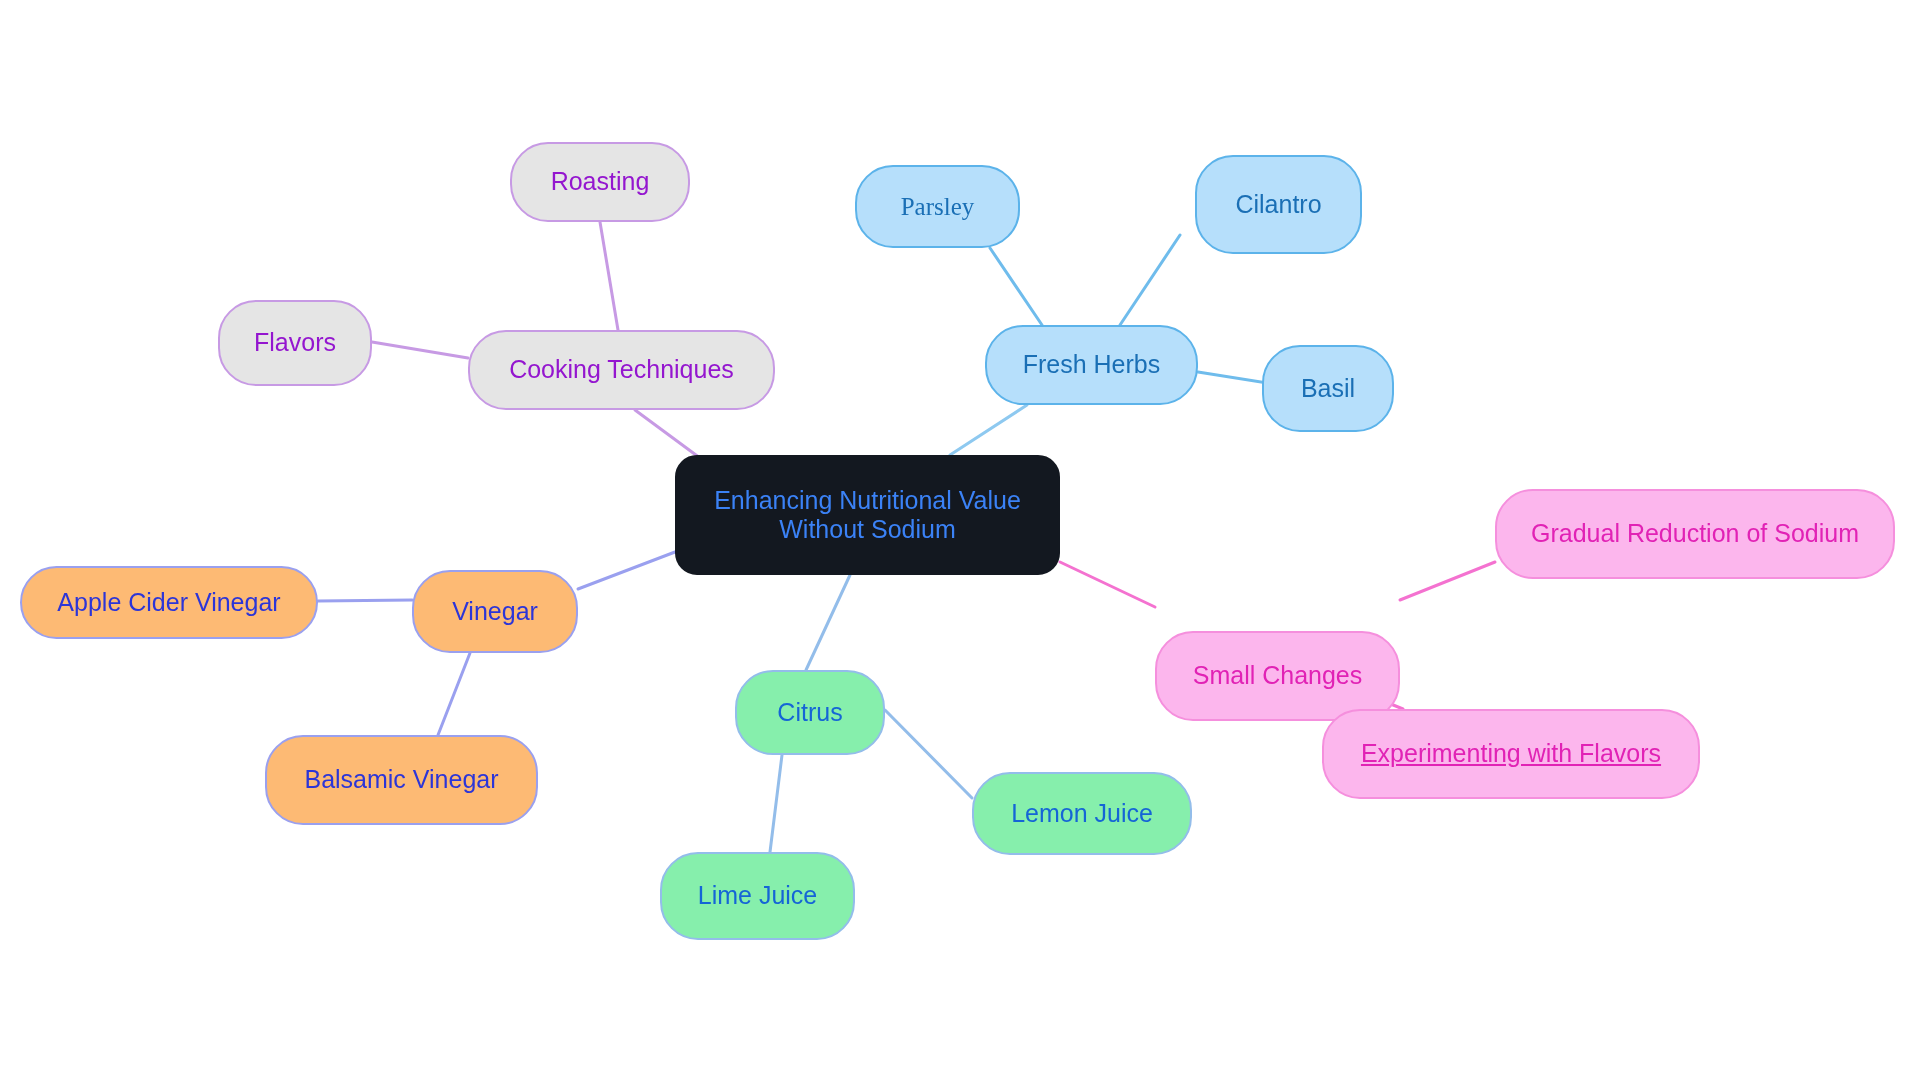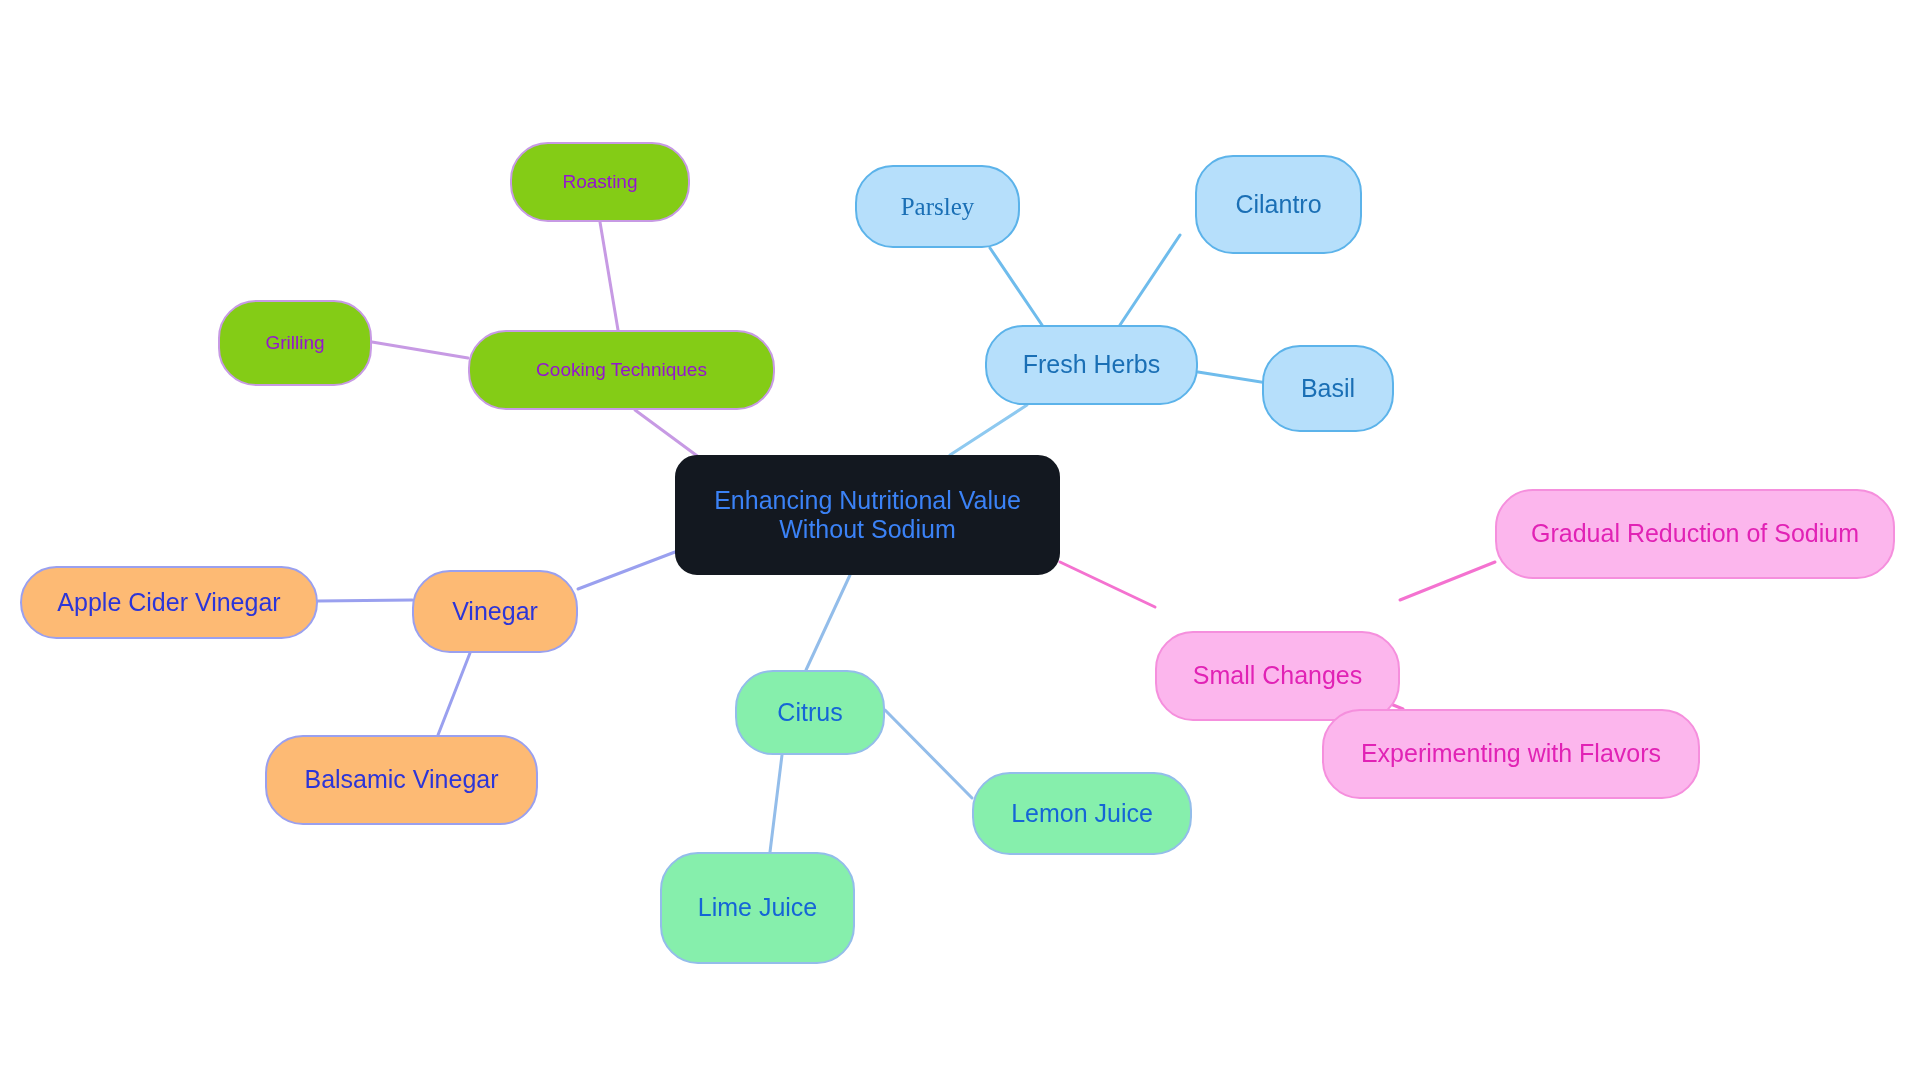--- a/index.html
+++ b/index.html
@@ -40,25 +40,25 @@
     z-index: 2;
   }
   .node-root {
     background: #131820;
     border-color: #131820;
     color: #3b82f6;
     border-radius: 22px;
     font-size: 25px;
   }
   .node-purple {
-    background: #84cc16;
+    background: #e5e5e5;
     border-color: #c79ae4;
     color: #9416cf;
     border-radius: 38px;
-    font-size: 19px;
+    font-size: 25px;
   }
   .node-blue {
     background: #b6dffb;
     border-color: #5cb3ea;
     color: #1a6fb5;
     border-radius: 38px;
     font-size: 25px;
   }
   .node-lightblue {
     background: #86efac;
@@ -103,28 +103,28 @@
       <line x1="470" y1="653" x2="438" y2="735" stroke="#9aa0ef" stroke-width="3" stroke-linecap="round"></line>
       <line x1="850" y1="575" x2="806" y2="670" stroke="#93bdea" stroke-width="3" stroke-linecap="round"></line>
       <line x1="885" y1="710" x2="972" y2="798" stroke="#93bdea" stroke-width="3" stroke-linecap="round"></line>
       <line x1="782" y1="755" x2="770" y2="852" stroke="#93bdea" stroke-width="3" stroke-linecap="round"></line>
     </svg>
   <div id="node-layer">
       <div class="node node-root" style="left: 675px; top: 455px; width: 385px; height: 120px;">Enhancing Nutritional Value
 Without Sodium</div>
       <div class="node node-purple" style="left: 468px; top: 330px; width: 307px; height: 80px;">Cooking Techniques</div>
       <div class="node node-purple" style="left: 510px; top: 142px; width: 180px; height: 80px;">Roasting</div>
-      <div class="node node-purple" style="left: 218px; top: 300px; width: 154px; height: 86px;">Grilling</div>
+      <div class="node node-purple" style="left: 218px; top: 300px; width: 154px; height: 86px;">Flavors</div>
       <div class="node node-blue" style="left: 985px; top: 325px; width: 213px; height: 80px;">Fresh Herbs</div>
       <div class="node node-blue" style="left: 855px; top: 165px; width: 165px; height: 83px; font-family: Liberation Serif, serif;">Parsley</div>
       <div class="node node-blue" style="left: 1195px; top: 155px; width: 167px; height: 99px;">Cilantro</div>
       <div class="node node-blue" style="left: 1262px; top: 345px; width: 132px; height: 87px;">Basil</div>
       <div class="node node-pink" style="left: 1155px; top: 583px; width: 245px; height: 90px; margin-top: 48px;">Small Changes</div>
       <div class="node node-pink" style="left: 1495px; top: 489px; width: 400px; height: 90px;">Gradual Reduction of Sodium</div>
-      <div class="node node-pink" style="left: 1322px; top: 709px; width: 378px; height: 90px;">Experimenting with Flavors</div>
+      <div class="node node-pink" style="left: 1322px; top: 709px; width: 378px; height: 90px; text-decoration: underline;">Experimenting with Flavors</div>
       <div class="node node-periwinkle" style="left: 412px; top: 570px; width: 166px; height: 83px;">Vinegar</div>
       <div class="node node-periwinkle" style="left: 20px; top: 566px; width: 298px; height: 73px;">Apple Cider Vinegar</div>
       <div class="node node-periwinkle" style="left: 265px; top: 735px; width: 273px; height: 90px;">Balsamic Vinegar</div>
       <div class="node node-lightblue" style="left: 735px; top: 670px; width: 150px; height: 85px;">Citrus</div>
       <div class="node node-lightblue" style="left: 972px; top: 772px; width: 220px; height: 83px;">Lemon Juice</div>
-      <div class="node node-lightblue" style="left: 660px; top: 852px; width: 195px; height: 112px;">Lime Juice</div>
+      <div class="node node-lightblue" style="left: 660px; top: 852px; width: 195px; height: 88px;">Lime Juice</div>
     </div>
 </div>
 
 </body></html>

